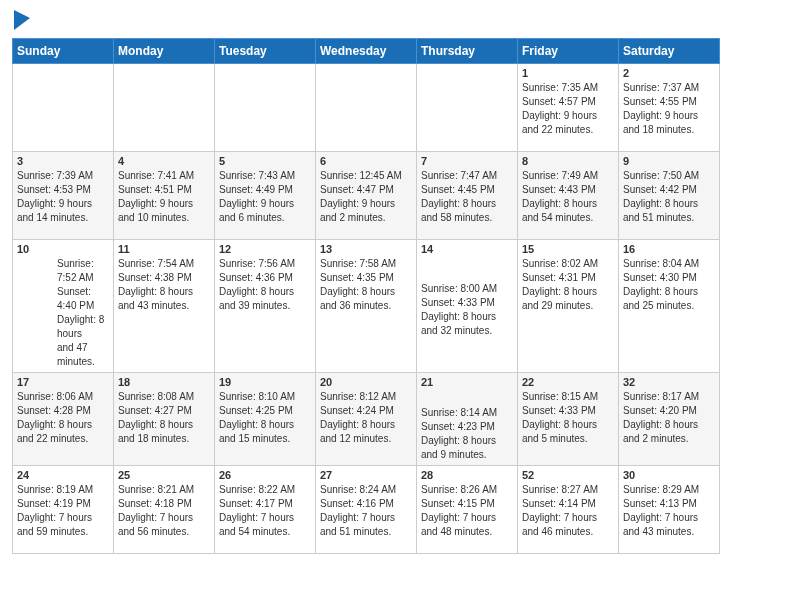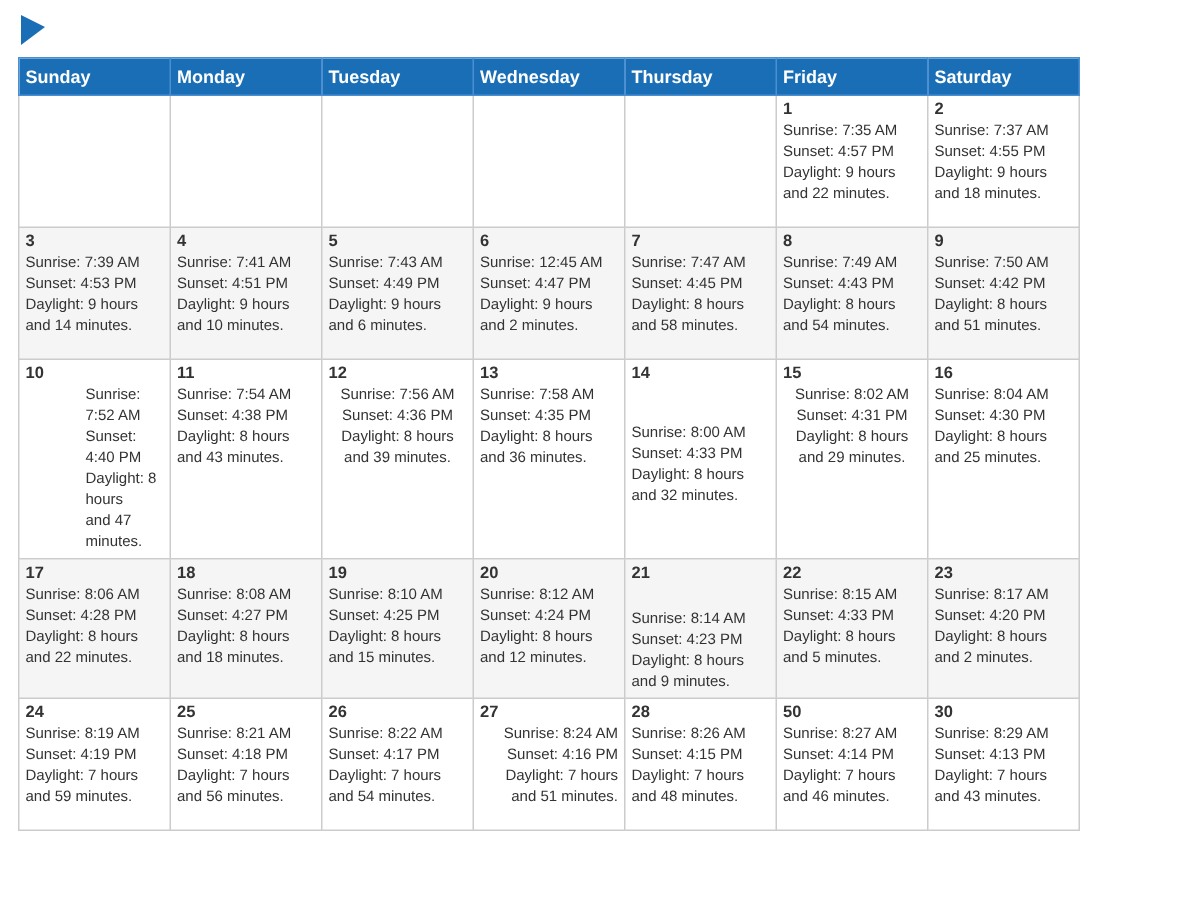--- a/index.html
+++ b/index.html
@@ -214,42 +214,42 @@
           </td>
           <td>
             <span class="day-num">11</span>
             <div class="day-info" style="white-space: pre-line;">Sunrise: 7:54 AM
 Sunset: 4:38 PM
 Daylight: 8 hours
 and 43 minutes.</div>
           </td>
           <td>
             <span class="day-num">12</span>
-            <div class="day-info" style="white-space: pre-line; text-align: center;">Sunrise: 7:56 AM
+            <div class="day-info" style="white-space: pre-line;">Sunrise: 7:56 AM
 Sunset: 4:36 PM
 Daylight: 8 hours
 and 39 minutes.</div>
           </td>
           <td>
             <span class="day-num">13</span>
             <div class="day-info" style="white-space: pre-line;">Sunrise: 7:58 AM
 Sunset: 4:35 PM
 Daylight: 8 hours
 and 36 minutes.</div>
           </td>
           <td>
             <span class="day-num">14</span>
             <div class="day-info" style="white-space: pre-line; margin-top: 27px;">Sunrise: 8:00 AM
 Sunset: 4:33 PM
 Daylight: 8 hours
 and 32 minutes.</div>
           </td>
           <td>
             <span class="day-num">15</span>
-            <div class="day-info" style="white-space: pre-line; text-align: center;">Sunrise: 8:02 AM
+            <div class="day-info" style="white-space: pre-line;">Sunrise: 8:02 AM
 Sunset: 4:31 PM
 Daylight: 8 hours
 and 29 minutes.</div>
           </td>
           <td>
             <span class="day-num">16</span>
             <div class="day-info" style="white-space: pre-line;">Sunrise: 8:04 AM
 Sunset: 4:30 PM
 Daylight: 8 hours
 and 25 minutes.</div>
@@ -292,21 +292,21 @@
 and 9 minutes.</div>
           </td>
           <td>
             <span class="day-num">22</span>
             <div class="day-info" style="white-space: pre-line;">Sunrise: 8:15 AM
 Sunset: 4:33 PM
 Daylight: 8 hours
 and 5 minutes.</div>
           </td>
           <td>
-            <span class="day-num">23</span>
+            <span class="day-num">32</span>
             <div class="day-info" style="white-space: pre-line;">Sunrise: 8:17 AM
 Sunset: 4:20 PM
 Daylight: 8 hours
 and 2 minutes.</div>
           </td>
         </tr>
         <tr class="row-odd">
           <td>
             <span class="day-num">24</span>
             <div class="day-info" style="white-space: pre-line;">Sunrise: 8:19 AM
@@ -323,34 +323,34 @@
           </td>
           <td>
             <span class="day-num">26</span>
             <div class="day-info" style="white-space: pre-line;">Sunrise: 8:22 AM
 Sunset: 4:17 PM
 Daylight: 7 hours
 and 54 minutes.</div>
           </td>
           <td>
             <span class="day-num">27</span>
-            <div class="day-info" style="white-space: pre-line; text-align: right;">Sunrise: 8:24 AM
+            <div class="day-info" style="white-space: pre-line;">Sunrise: 8:24 AM
 Sunset: 4:16 PM
 Daylight: 7 hours
 and 51 minutes.</div>
           </td>
           <td>
             <span class="day-num">28</span>
             <div class="day-info" style="white-space: pre-line;">Sunrise: 8:26 AM
 Sunset: 4:15 PM
 Daylight: 7 hours
 and 48 minutes.</div>
           </td>
           <td>
-            <span class="day-num">50</span>
+            <span class="day-num">52</span>
             <div class="day-info" style="white-space: pre-line;">Sunrise: 8:27 AM
 Sunset: 4:14 PM
 Daylight: 7 hours
 and 46 minutes.</div>
           </td>
           <td>
             <span class="day-num">30</span>
             <div class="day-info" style="white-space: pre-line;">Sunrise: 8:29 AM
 Sunset: 4:13 PM
 Daylight: 7 hours

